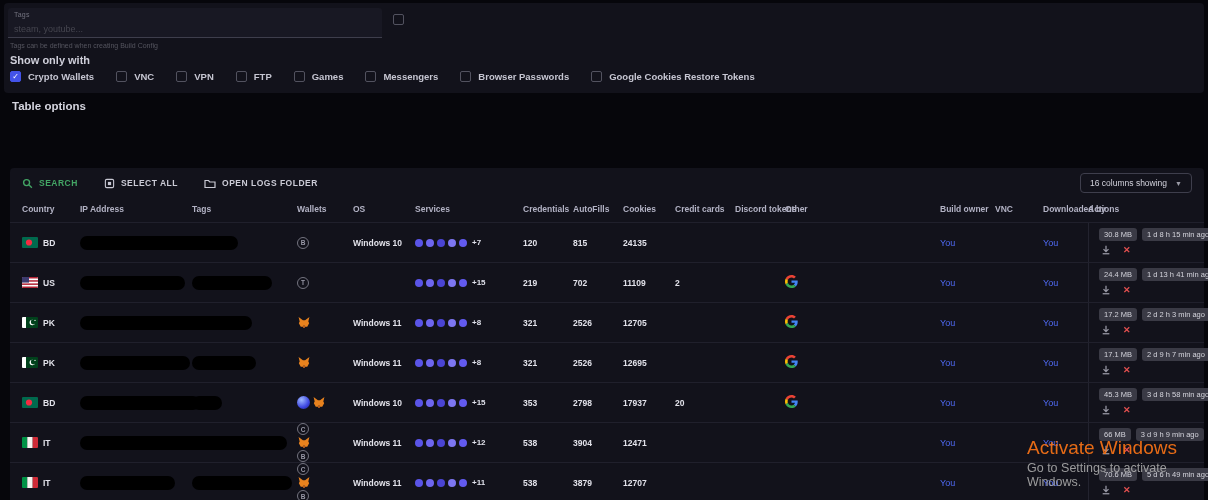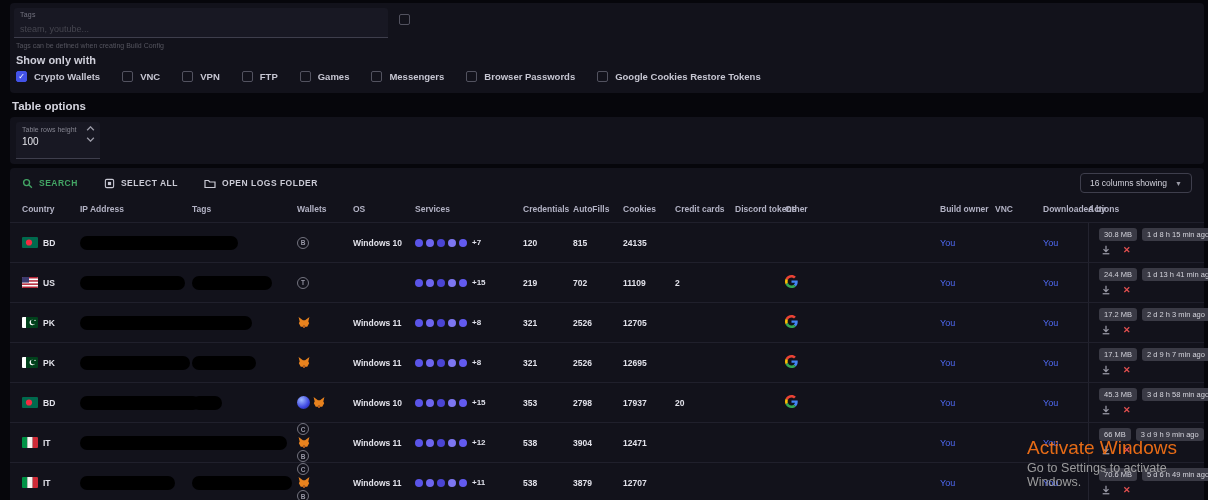--- a/index.html
+++ b/index.html
@@ -2,21 +2,21 @@
 <html><head>
 <meta charset="utf-8">
 <style>
   * { margin:0; padding:0; box-sizing:border-box; }
   html,body { width:1208px; height:500px; overflow:hidden; background:#06060b;
     font-family:"Liberation Sans", sans-serif; position:relative; }
   .page { position:absolute; inset:0; }
 
   
   .card { position:absolute; background:#12121b; border-radius:4px; }
-  .filters-card { left:10px; right:4px; top:3px; height:90px; }
+  .filters-card { left:4px; right:4px; top:3px; height:90px; }
   .options-card { left:10px; right:4px; top:117px; height:47px; }
   .table-card   { left:10px; right:4px; top:168px; height:352px; border-radius:4px 4px 0 0; }
 
   
   .tags-field { position:absolute; left:4px; top:5px; width:374px; height:30px;
     background:#181823; border-bottom:1px solid #3e3e4c; border-radius:3px 3px 0 0; padding:3px 6px 0 6px; }
   .tags-field .flabel { font-size:7px; color:#72727f; letter-spacing:.2px; }
   .tags-field input { width:100%; background:transparent; border:none; outline:none;
     font-family:"Liberation Sans", sans-serif; font-size:9px; color:#e0e0e8; margin-top:2px; }
   .tags-field input::placeholder { color:#45454f; }
@@ -130,34 +130,20 @@
           <span class="cb-label">Browser Passwords</span>
         </div>
         <div class="cb-item">
           <span class="cb-box"></span>
           <span class="cb-label">Google Cookies Restore Tokens</span>
         </div>
       </div>
   </div>
 
   <div class="section-title">Table options</div>
-  <div class="card options-card">
-    <div class="spinner">
-      <div class="flabel">Table rows height</div>
-      <div class="val">100</div>
-      <div class="spin-btns">
-        <svg class="chev" width="9" height="5" viewBox="0 0 10 6">
-            <polyline points="1,5 5,1 9,5" fill="none" stroke="#9a9aa6" stroke-width="1.6"></polyline>
-          </svg>
-        <svg class="chev" width="9" height="5" viewBox="0 0 10 6">
-            <polyline points="1,1 5,5 9,1" fill="none" stroke="#9a9aa6" stroke-width="1.6"></polyline>
-          </svg>
-      </div>
-    </div>
-  </div>
 
   <div class="card table-card">
     <div class="toolbar">
       <div class="tb-btn green">
         <svg width="11" height="11" viewBox="0 0 24 24" fill="none" stroke="#43a565" stroke-width="3">
             <circle cx="10" cy="10" r="6.5"></circle>
             <path d="M15.5 15.5l6 6"></path>
           </svg>
         <span>SEARCH</span>
       </div>

